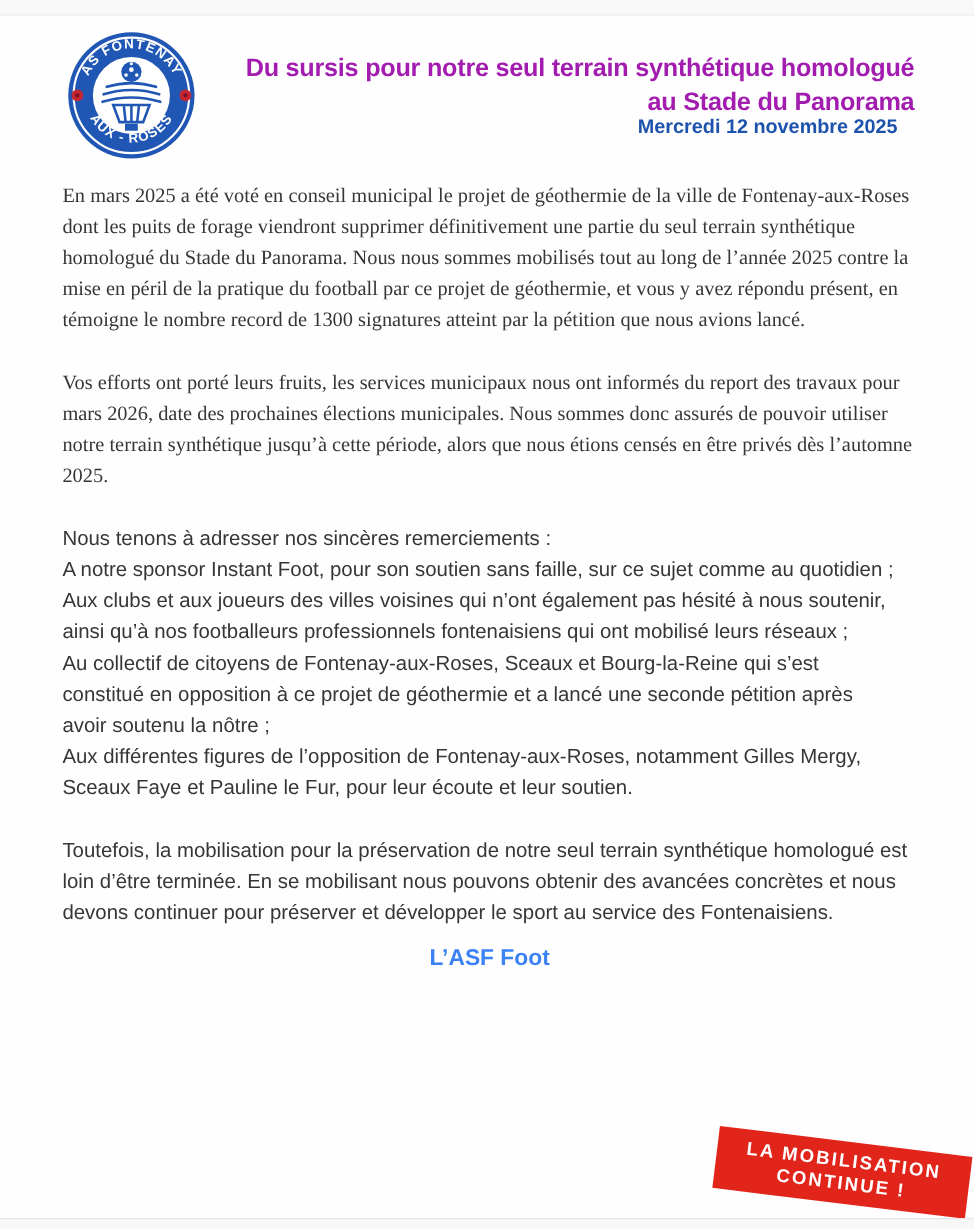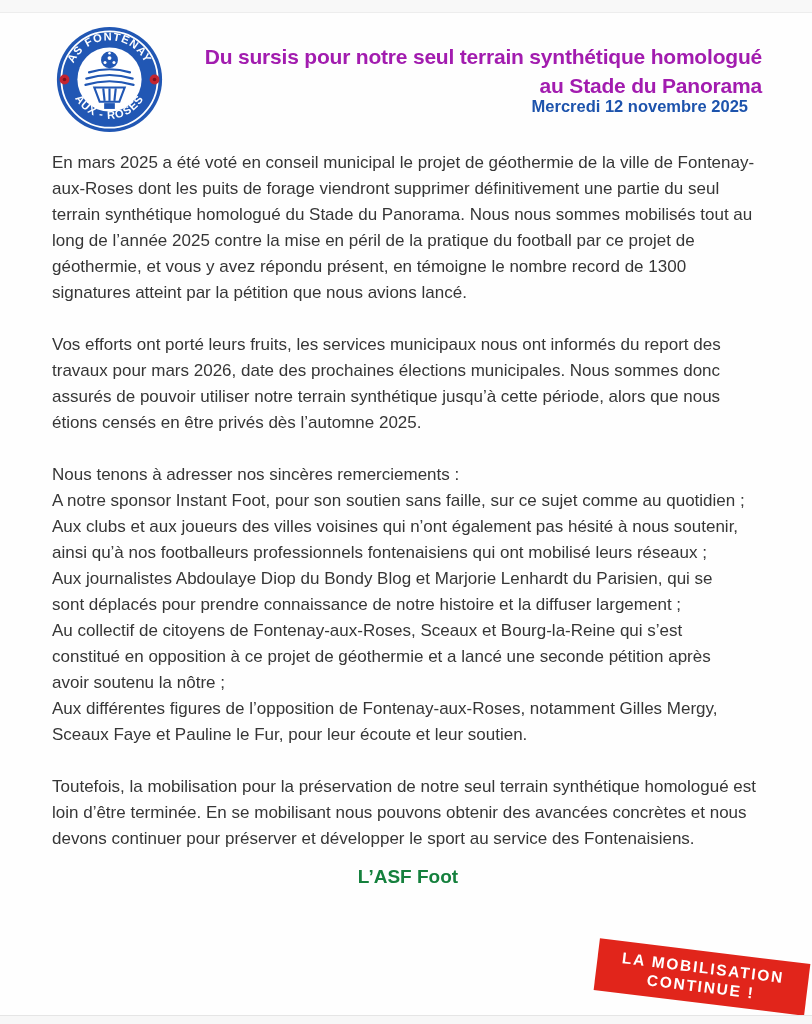--- a/index.html
+++ b/index.html
@@ -45,28 +45,28 @@
     margin-left: 12px;
   }
 
   
   .content {
     position: absolute; left: 52px; top: 150px; width: 712px;
     color: #363636;
     font-size: 17px;
     line-height: 26px;
   }
-  .para { margin: 0 0 26px 0; }
+  .para { margin: 0 0 26px 0; font-family: Liberation Serif, serif; }
   .thanks-block { margin: 0 16px 26px 0; }
   .thanks-line { margin: 0; }
   .closing { margin: 0; }
   .signature {
     margin-top: 12px;
     text-align: center;
-    color: #15803d;
+    color: #3b82f6;
     font-weight: 700;
     font-size: 19px;
   }
 
   
   .stamp {
     position: absolute; left: 596px; top: 951px;
     width: 212px; height: 52px;
     background: #e1251b;
     transform: rotate(7deg);
@@ -143,21 +143,20 @@
   <div class="date-line">Mercredi 12 novembre 2025</div>
 
   <div class="content">
     <p class="para">En mars 2025 a été voté en conseil municipal le projet de géothermie de la ville de Fontenay-aux-Roses dont les puits de forage viendront supprimer définitivement une partie du seul terrain synthétique homologué du Stade du Panorama. Nous nous sommes mobilisés tout au long de l’année 2025 contre la mise en péril de la pratique du football par ce projet de géothermie, et vous y avez répondu présent, en témoigne le nombre record de 1300 signatures atteint par la pétition que nous avions lancé.</p>
     <p class="para">Vos efforts ont porté leurs fruits, les services municipaux nous ont informés du report des travaux pour mars 2026, date des prochaines élections municipales. Nous sommes donc assurés de pouvoir utiliser notre terrain synthétique jusqu’à cette période, alors que nous étions censés en être privés dès l’automne 2025.</p>
 
     <div class="thanks-block">
       <div class="thanks-line">Nous tenons à adresser nos sincères remerciements :</div>
       <div class="thanks-line">A notre sponsor Instant Foot, pour son soutien sans faille, sur ce sujet comme au quotidien ;</div>
       <div class="thanks-line">Aux clubs et aux joueurs des villes voisines qui n’ont également pas hésité à nous soutenir, ainsi qu’à nos footballeurs professionnels fontenaisiens qui ont mobilisé leurs réseaux ;</div>
-      <div class="thanks-line">Aux journalistes Abdoulaye Diop du Bondy Blog et Marjorie Lenhardt du Parisien, qui se sont déplacés pour prendre connaissance de notre histoire et la diffuser largement ;</div>
       <div class="thanks-line">Au collectif de citoyens de Fontenay-aux-Roses, Sceaux et Bourg-la-Reine qui s’est constitué en opposition à ce projet de géothermie et a lancé une seconde pétition après avoir soutenu la nôtre ;</div>
       <div class="thanks-line">Aux différentes figures de l’opposition de Fontenay-aux-Roses, notamment Gilles Mergy, Sceaux Faye et Pauline le Fur, pour leur écoute et leur soutien.</div>
     </div>
 
     <p class="closing">Toutefois, la mobilisation pour la préservation de notre seul terrain synthétique homologué est loin d’être terminée. En se mobilisant nous pouvons obtenir des avancées concrètes et nous devons continuer pour préserver et développer le sport au service des Fontenaisiens.</p>
 
     <div class="signature">L’ASF Foot</div>
   </div>
 
   <div class="stamp">

